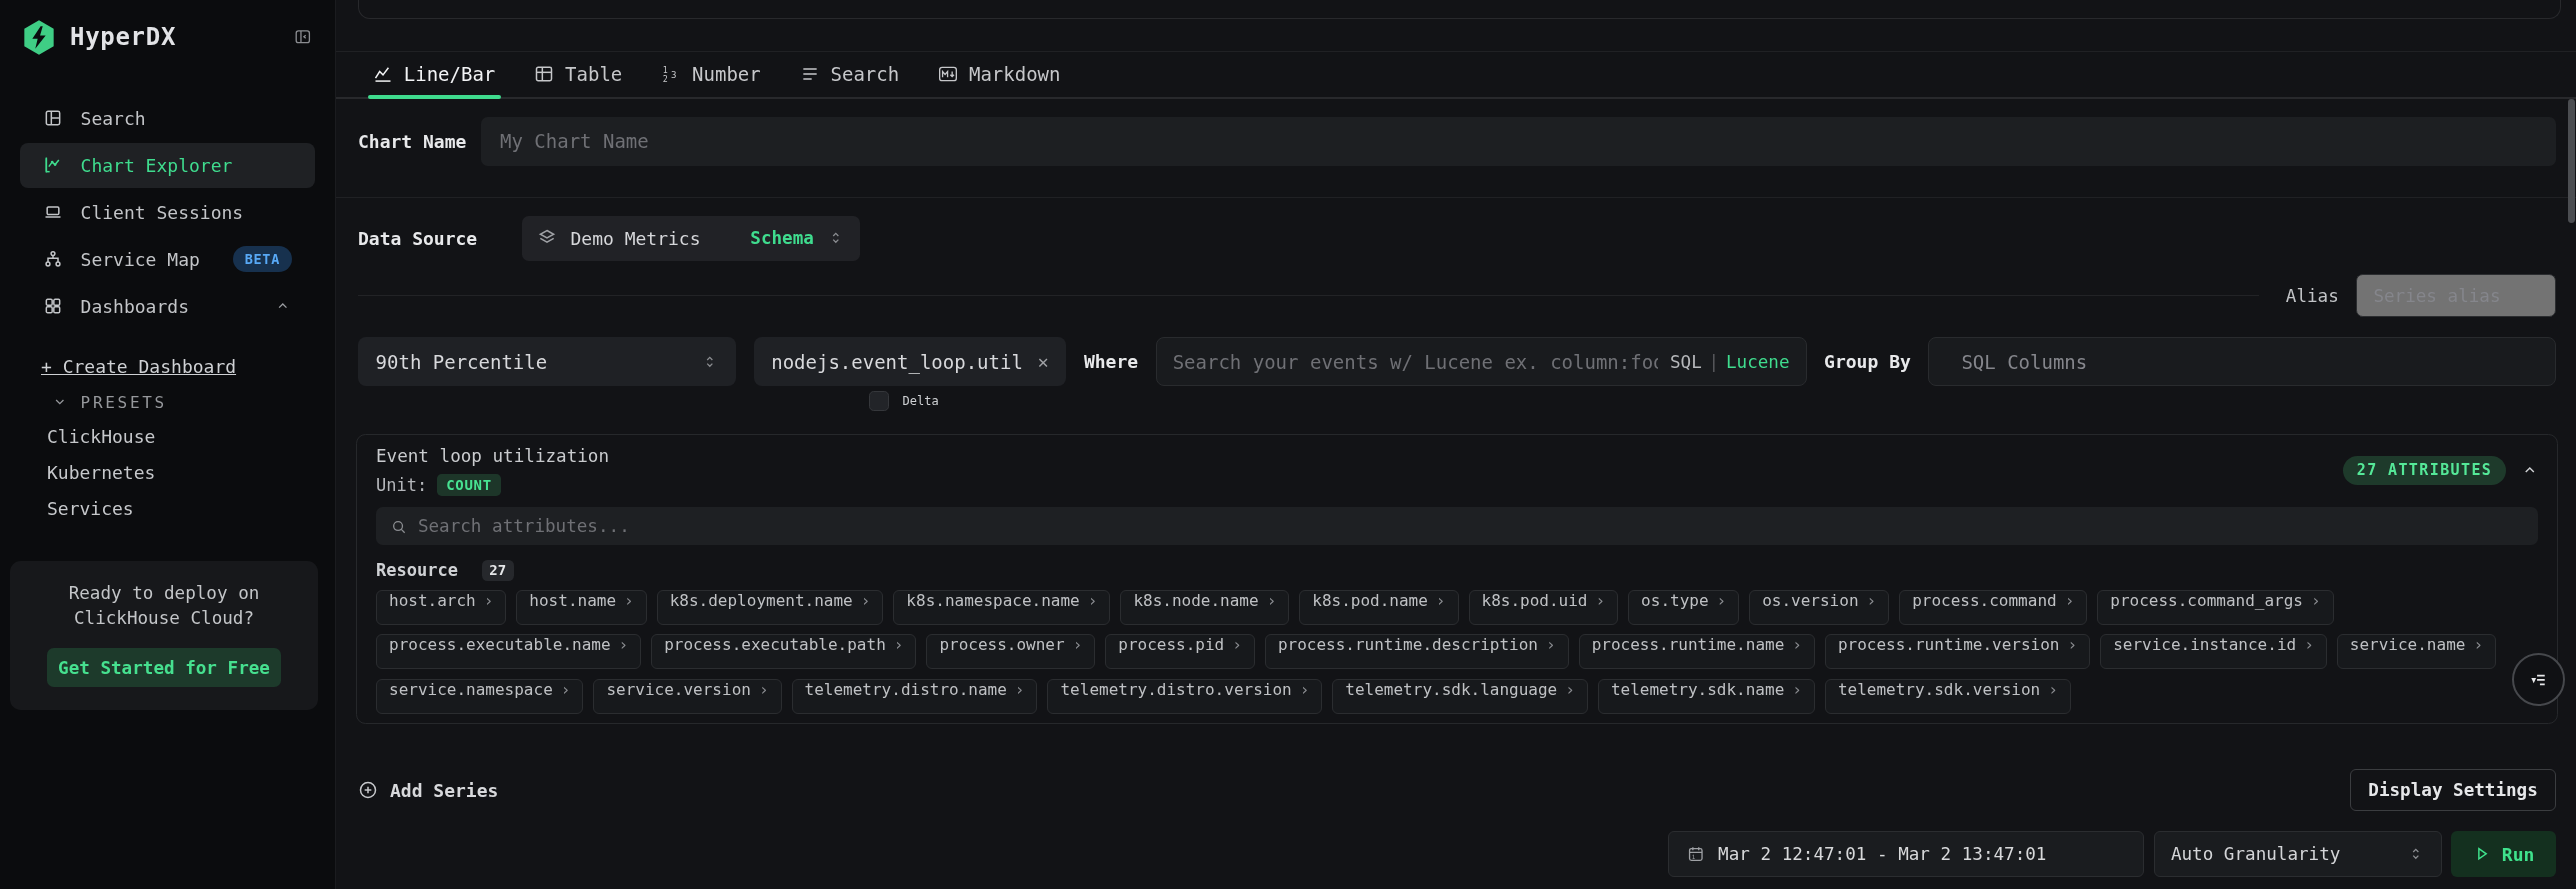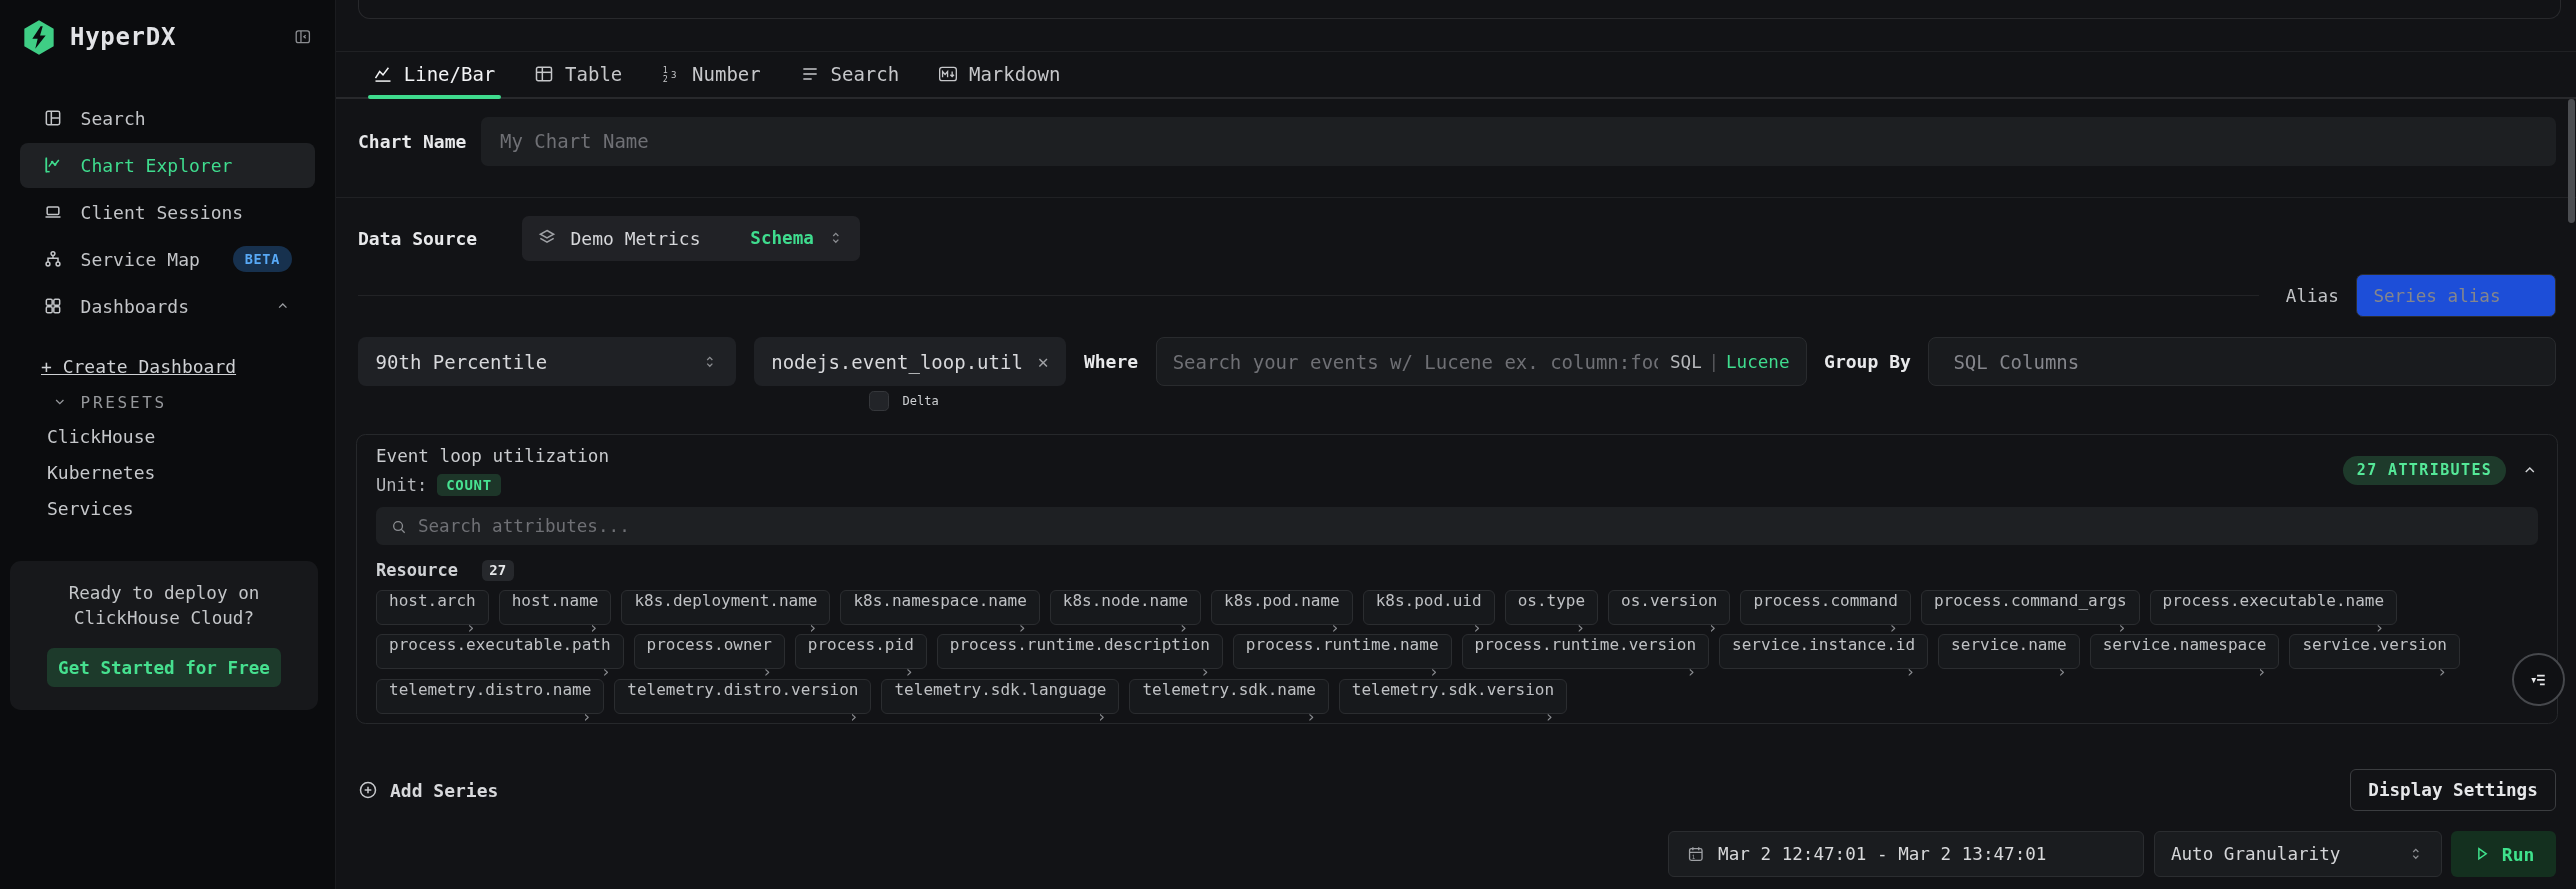--- a/index.html
+++ b/index.html
@@ -56,52 +56,52 @@
   .row-datasource{margin-top:17.6px;}
   .ds-label{width:164px;flex-shrink:0;}
   .select{background:#212226;border-radius:6.8px;display:flex;align-items:center;box-sizing:border-box;cursor:pointer;}
   .ds-select{width:338px;height:45px;padding:0 15px;gap:13.5px;font-size:18px;color:#d6d7da;}
   .ds-schema{margin-left:auto;color:#3fdc8e;font-weight:bold;font-size:17.6px;}
   .updown{color:#8b8d91;}
 
   .row-alias{margin-top:13.5px;}
   .alias-rule{flex:1;height:1.4px;background:#222326;}
   .alias-label{margin:0 17.6px 0 27px;}
-  .alias-input{width:200px;height:43px;background:#1d4ed8;border:1.4px solid #2b2d30;border-radius:6.8px;display:flex;align-items:center;padding:0 16px;font-size:17.6px;box-sizing:border-box;}
+  .alias-input{width:200px;height:43px;background:#737373;border:1.4px solid #2b2d30;border-radius:6.8px;display:flex;align-items:center;padding:0 16px;font-size:17.6px;box-sizing:border-box;}
 
   .row-series{margin-top:20px;gap:17.6px;}
   .agg-select{width:378px;height:49px;background:#1f2125;border-radius:8px;padding:0 17.6px;font-size:19px;color:#d8d9dc;}
   .metric-chip{height:49px;background:#1f2125;border-radius:8px;display:flex;align-items:center;padding:0 17.6px;gap:15px;font-size:19px;color:#d8d9dc;}
   .metric-close{color:#9fa1a5;font-size:18px;cursor:pointer;}
   .search-box{flex:1;height:49px;background:#191b1e;border:1.4px solid #292b2e;border-radius:8px;display:flex;align-items:center;padding:0 16px;font-size:19px;box-sizing:border-box;gap:12px;}
   .sql-toggle{margin-left:auto;font-size:17.6px;white-space:nowrap;cursor:pointer;}
   .sql-part{color:#b6b8bb;}
   .sql-sep{color:#57585c;margin:0 6.8px;}
   .lucene-part{color:#3fdc8e;}
-  .groupby-box{width:628px;height:49px;background:#191b1e;border:1.4px solid #292b2e;border-radius:8px;display:flex;align-items:center;padding:0 24px;font-size:19px;box-sizing:border-box;}
+  .groupby-box{width:628px;height:49px;background:#191b1e;border:1.4px solid #292b2e;border-radius:8px;display:flex;align-items:center;padding:0 32px;font-size:19px;box-sizing:border-box;}
 
   .row-delta{margin-top:5.4px;margin-left:533px;gap:13.5px;}
   .checkbox{width:20px;height:20px;background:#222428;border:1.4px solid #35373b;border-radius:4.7px;box-sizing:border-box;cursor:pointer;}
   .delta-label{font-size:12px;color:#cfd1d4;}
 
   .attr-panel{margin:23px 17.6px 0 20px;border:1.4px solid #26282b;border-radius:9.5px;padding:9.5px 19px 9.5px;}
   .panel-head{display:flex;align-items:flex-start;}
   .panel-title{font-size:17.6px;line-height:23px;color:#c9cbce;}
   .unit-row{display:flex;align-items:center;gap:9.5px;margin-top:4px;height:26px;}
   .unit-label{font-size:17px;color:#b4b6ba;}
   .unit-badge{background:#1d3629;color:#47e291;font-size:14px;font-weight:bold;padding:3.4px 9.5px;border-radius:4.7px;letter-spacing:0.7px;}
   .head-right{margin-left:auto;display:flex;align-items:center;gap:15px;margin-top:10.8px;}
   .attr-count-badge{background:#1e3a2b;color:#55e898;font-size:15px;font-weight:bold;padding:5.4px 13.5px;border-radius:675px;letter-spacing:1.4px;}
   .panel-chevron{color:#cfd1d4;background:none;border:none;padding:0;cursor:pointer;}
   .attr-search{margin-top:9.5px;height:38px;background:#1e2023;border-radius:6.8px;display:flex;align-items:center;gap:10.8px;padding:0 13.5px;font-size:17.6px;box-sizing:border-box;color:#8b8d91;}
   .group-row{display:flex;align-items:center;gap:24px;margin-top:13.5px;height:23px;}
   .group-label{font-size:17px;font-weight:bold;color:#cfd1d4;}
   .group-count{background:#26282c;color:#e6e7e9;font-size:14px;font-weight:bold;padding:2.7px 7.4px;border-radius:5.4px;}
   .chips{display:flex;flex-wrap:wrap;gap:9.5px 10px;margin-top:8px;}
-  .chip{height:35px;display:inline-flex;align-items:flex-end;gap:8px;padding:0 12px;background:#17191c;border:1.4px solid #2b2d30;border-radius:6px;font-size:16px;color:#bfc1c4;box-sizing:border-box;cursor:pointer;font-family:inherit;flex-direction:column;}
+  .chip{height:35px;display:inline-flex;align-items:flex-start;gap:8px;padding:0 12px;background:#17191c;border:1.4px solid #2b2d30;border-radius:6px;font-size:16px;color:#bfc1c4;box-sizing:border-box;cursor:pointer;font-family:inherit;}
   .chip-chev{color:#8a8c90;font-size:16px;}
 
   .row-actions{margin-top:45px;justify-content:space-between;}
   .add-series{display:flex;align-items:center;gap:12px;font-size:18px;font-weight:bold;color:#d8d9dc;background:none;border:none;padding:0;cursor:pointer;font-family:inherit;}
   .add-series .ic{color:#c7c9cc;}
   .btn-display{height:42px;padding:0 17.6px;border:1.4px solid #3b3d40;border-radius:6px;display:flex;align-items:center;font-size:17.6px;font-weight:bold;color:#e6e7e9;background:transparent;cursor:pointer;font-family:inherit;}
 
   .row-bottom{margin-top:19.6px;justify-content:flex-end;gap:9.5px;}
   .btn-date{width:476px;height:46px;display:flex;align-items:center;gap:13.5px;padding:0 17.6px;background:#1a1c1f;border:1.4px solid #2b2d30;border-radius:6px;font-size:17.6px;color:#d8d9db;box-sizing:border-box;cursor:pointer;font-family:inherit;}
   .btn-date .ic-sm{color:#9fa1a5;}

